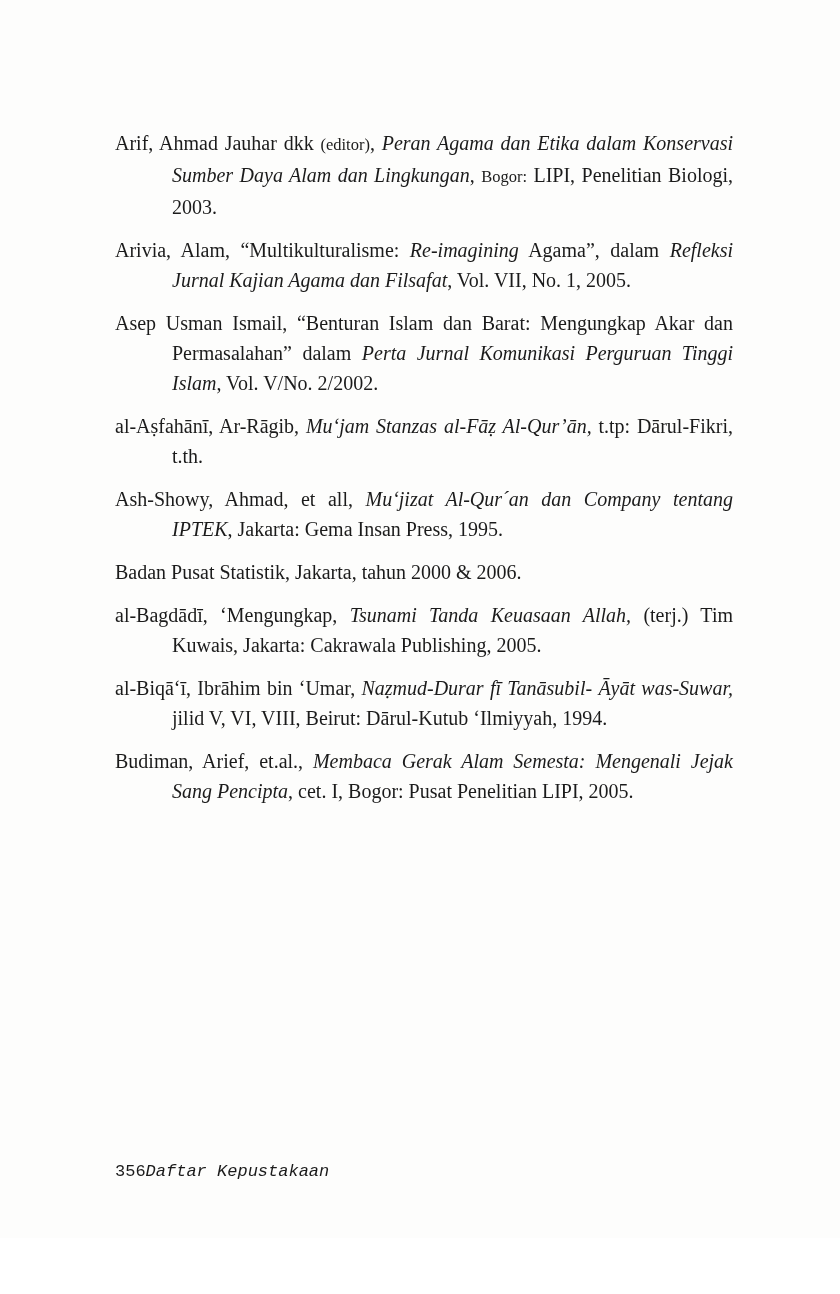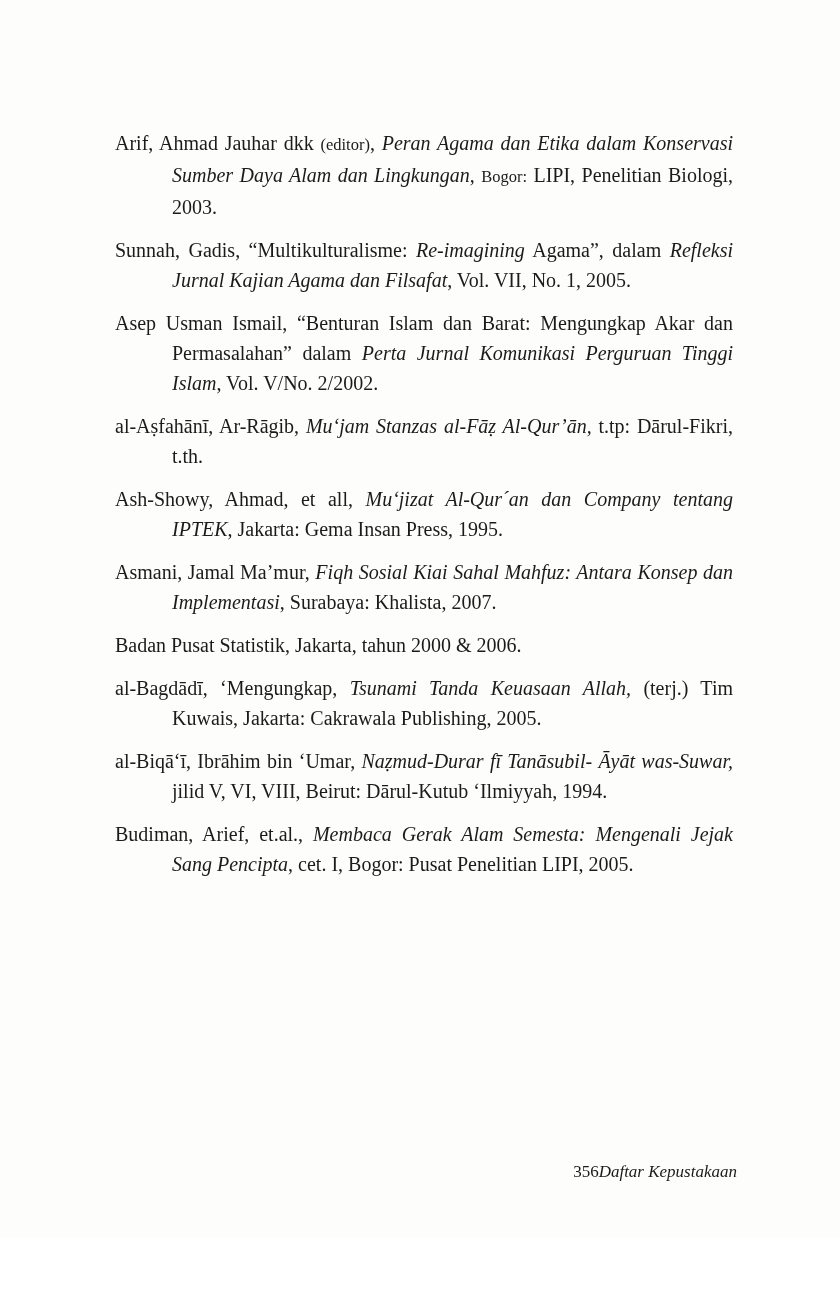--- a/index.html
+++ b/index.html
@@ -35,47 +35,47 @@
   }
   .sm {
     font-size: 16.5px;
   }
   .footer {
     position: absolute;
     left: 115px;
     top: 1162px;
     width: 622px;
     display: flex;
-    justify-content: flex-end;
+    justify-content: flex-start;
     align-items: baseline;
     font-size: 17px;
+    font-family: Liberation Mono, monospace;
   }
   .footer .running {
     font-style: italic;
   }
 </style>
 </head>
 <body>
 
 <div class="page">
   <div class="content">
 
     <p class="entry"><span>Arif, Ahmad Jauhar dkk </span><span class="sm">(editor)</span><span>, </span><span class="it">Peran Agama dan Etika dalam Konservasi Sumber Daya Alam dan Lingkungan</span><span>, </span><span class="sm">Bogor:</span><span> LIPI, Penelitian Biologi, 2003.</span></p>
 
-    <p class="entry"><span>Sunnah, Gadis, “Multikulturalisme: </span><span class="it">Re-imagining</span><span> Agama”, dalam </span><span class="it">Refleksi Jurnal Kajian Agama dan Filsafat</span><span>, Vol. VII, No. 1, 2005.</span></p>
+    <p class="entry"><span>Arivia, Alam, “Multikulturalisme: </span><span class="it">Re-imagining</span><span> Agama”, dalam </span><span class="it">Refleksi Jurnal Kajian Agama dan Filsafat</span><span>, Vol. VII, No. 1, 2005.</span></p>
 
 
     <p class="entry"><span>Asep Usman Ismail, “Benturan Islam dan Barat: Mengungkap Akar dan Permasalahan” dalam </span><span class="it">Perta Jurnal Komunikasi Perguruan Tinggi Islam</span><span>, Vol. V/No. 2/2002.</span></p>
 
     <p class="entry"><span>al-Aṣfahānī, Ar-Rāgib, </span><span class="it">Mu‘jam Stanzas al-Fāẓ Al-Qur’ān,</span><span> t.tp: Dārul-Fikri, t.th.</span></p>
 
 
     <p class="entry"><span>Ash-Showy, Ahmad, et all, </span><span class="it">Mu‘jizat Al-Qur´an dan Company tentang IPTEK</span><span>, Jakarta: Gema Insan Press, 1995.</span></p>
 
-    <p class="entry"><span>Asmani, Jamal Ma’mur, </span><span class="it">Fiqh Sosial Kiai Sahal Mahfuz: Antara Konsep dan Implementasi</span><span>, Surabaya: Khalista, 2007.</span></p>
 
     <p class="entry"><span>Badan Pusat Statistik, Jakarta, tahun 2000 &amp; 2006.</span></p>
 
     <p class="entry"><span>al-Bagdādī, ‘Mengungkap, </span><span class="it">Tsunami Tanda Keuasaan Allah,</span><span> (terj.) Tim Kuwais, Jakarta: Cakrawala Publishing, 2005.</span></p>
 
     <p class="entry"><span>al-Biqā‘ī, Ibrāhim bin ‘Umar, </span><span class="it">Naẓmud-Durar fī Tanāsubil- Āyāt was-Suwar,</span><span> jilid V, VI, VIII, Beirut: Dārul-Kutub ‘Ilmiyyah, 1994.</span></p>
 
     <p class="entry"><span>Budiman, Arief, et.al., </span><span class="it">Membaca Gerak Alam Semesta: Mengenali Jejak Sang Pencipta</span><span>, cet. I, Bogor: Pusat Penelitian LIPI, 2005.</span></p>
 
   </div>

